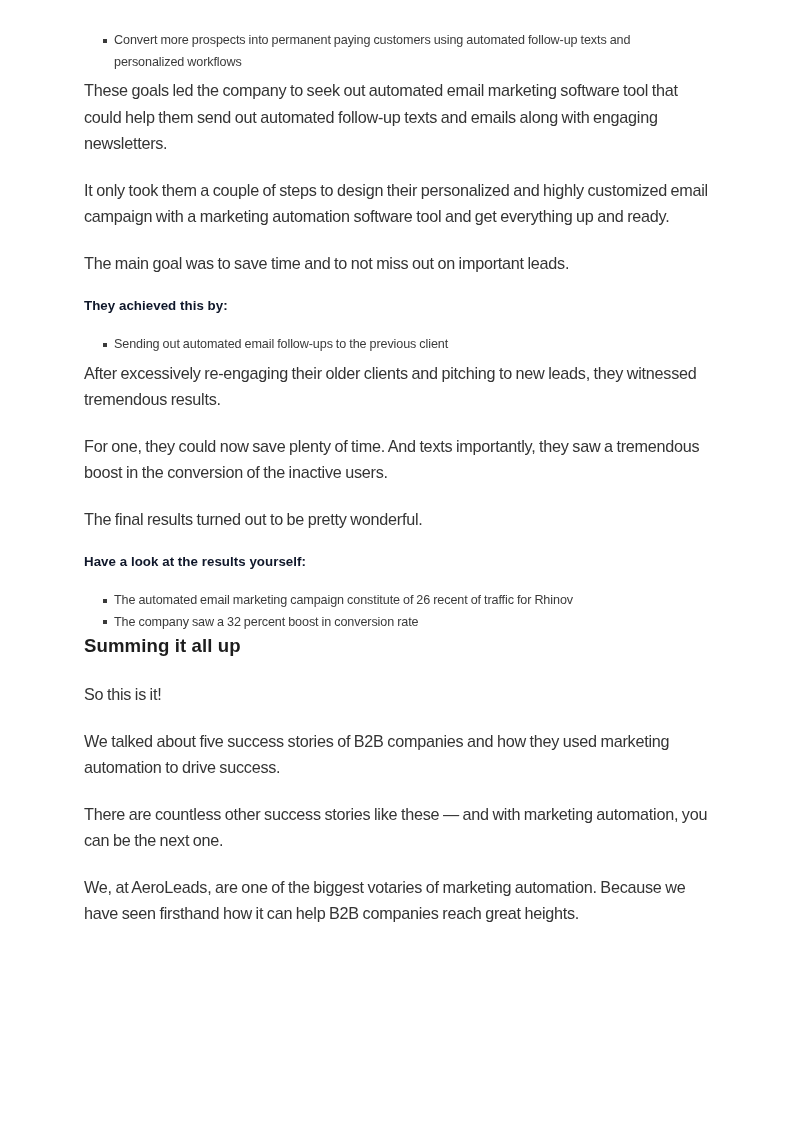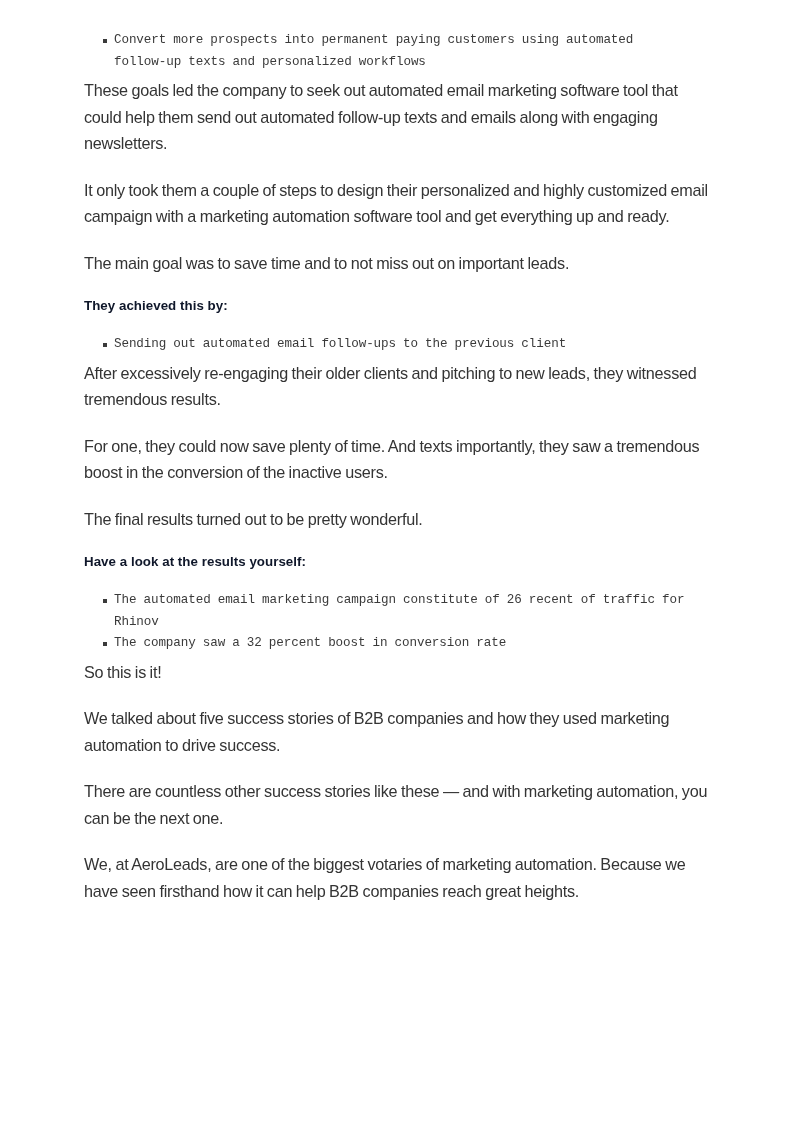--- a/index.html
+++ b/index.html
@@ -74,21 +74,21 @@
   
   ul.bullets {
     margin: 0;
     padding: 0;
     list-style: none;
   }
   ul.bullets li {
     position: relative;
     padding-left: 30px;
     color: #3a3a3a;
-    font-family: Liberation Mono, monospace;
+    font-family: Liberation Sans, sans-serif;
     font-size: 12.6px;
     line-height: 21.5px;
     letter-spacing: -0.1px;
     word-spacing: -0.35px;
   }
   ul.bullets li .sq {
     position: absolute;
     left: 19px;
     top: 8.5px;
     width: 4px;
@@ -165,20 +165,23 @@
       <li>
         <span class="sq"></span>
         <span>The automated email marketing campaign constitute of 26 recent of traffic for Rhinov</span>
       </li>
       <li>
         <span class="sq"></span>
         <span>The company saw a 32 percent boost in conversion rate</span>
       </li>
     </ul>
 
+    <div class="heading-block">
+      <h2 class="section-heading">Summing it all up</h2>
+    </div>
 
     <div class="block">
       <p class="para">So this is it!</p>
     </div>
 
     <div class="block">
       <p class="para">We talked about five success stories of B2B companies and how they used marketing automation to drive success.</p>
     </div>
 
     <div class="block">

